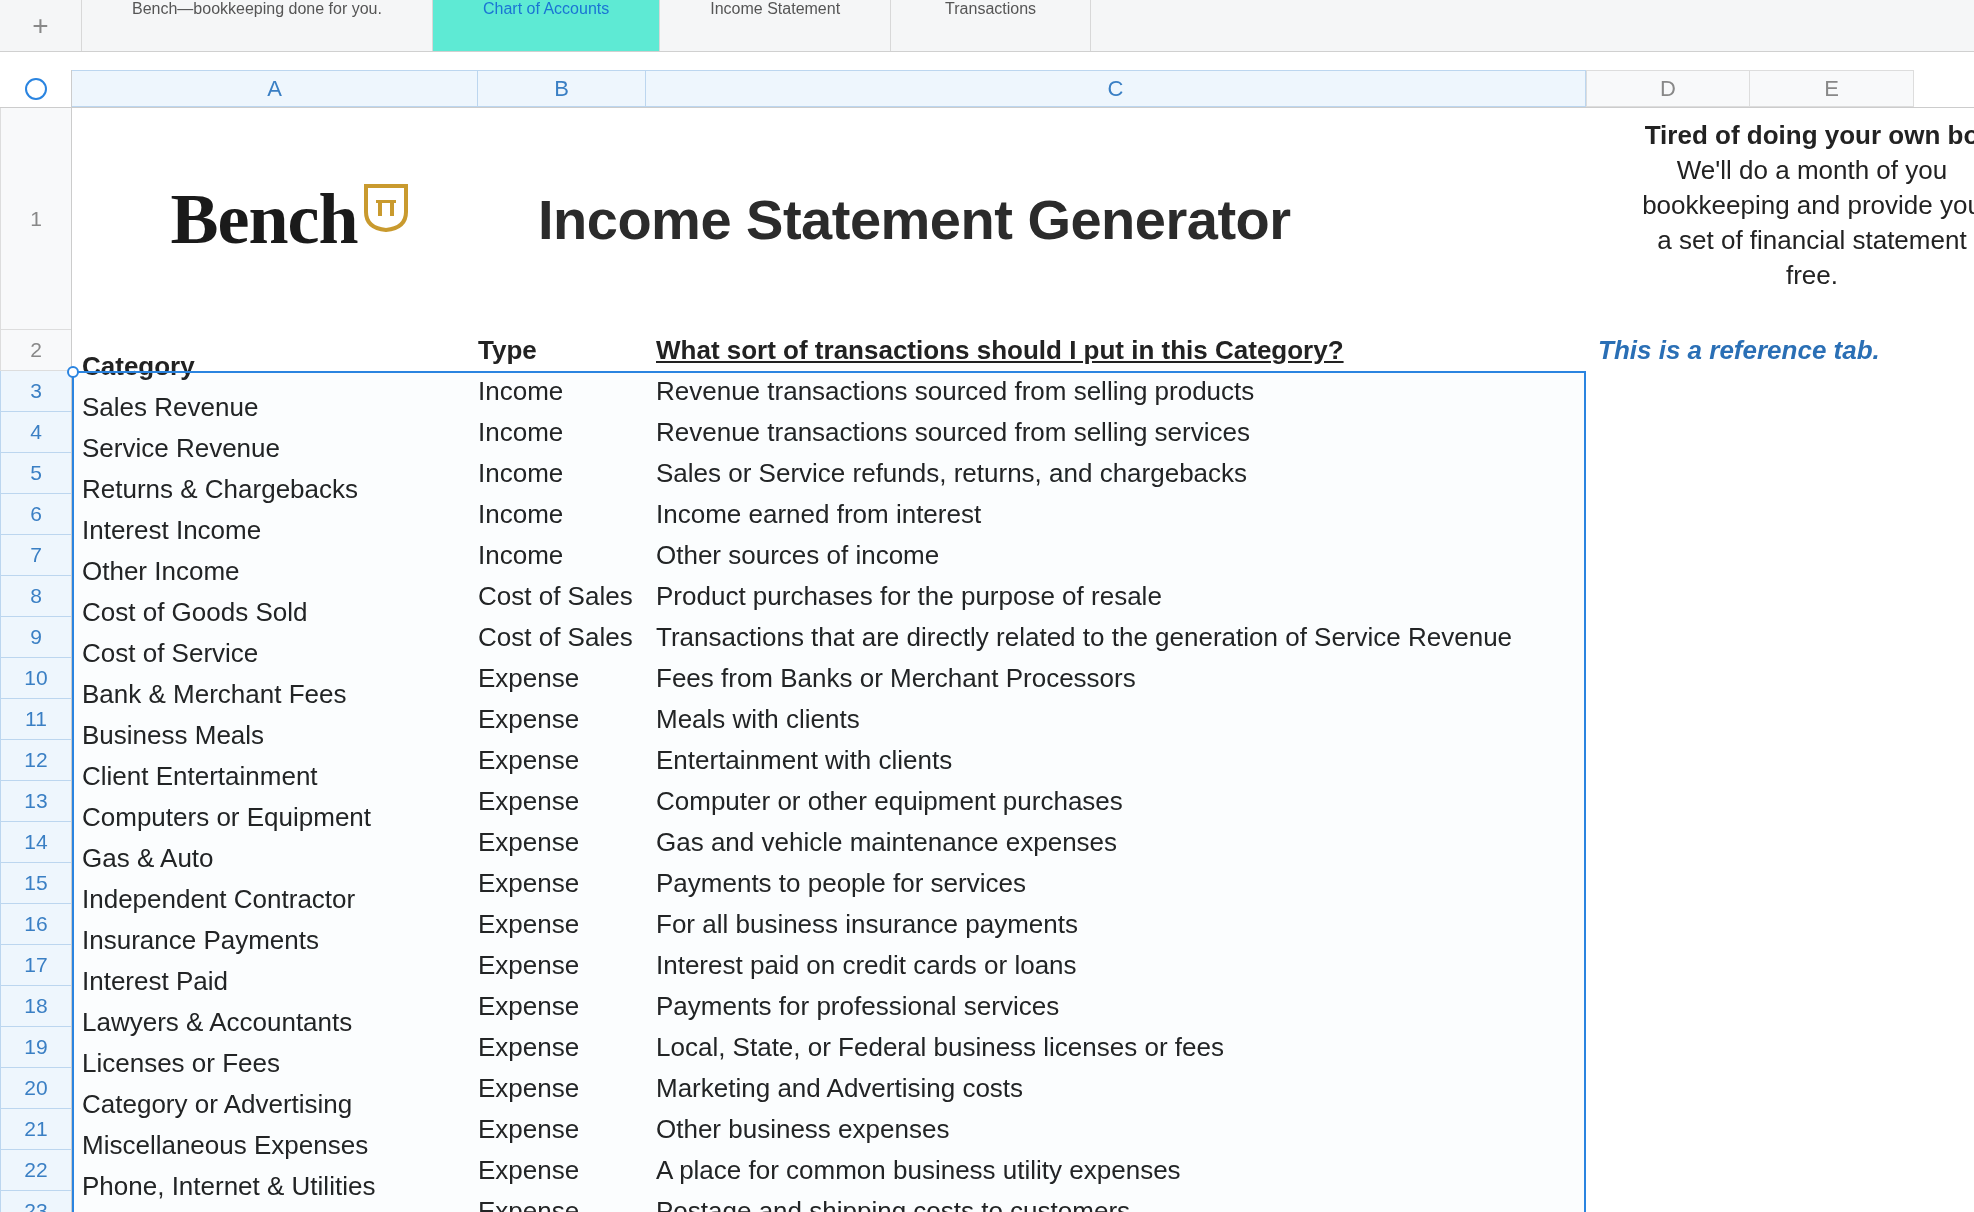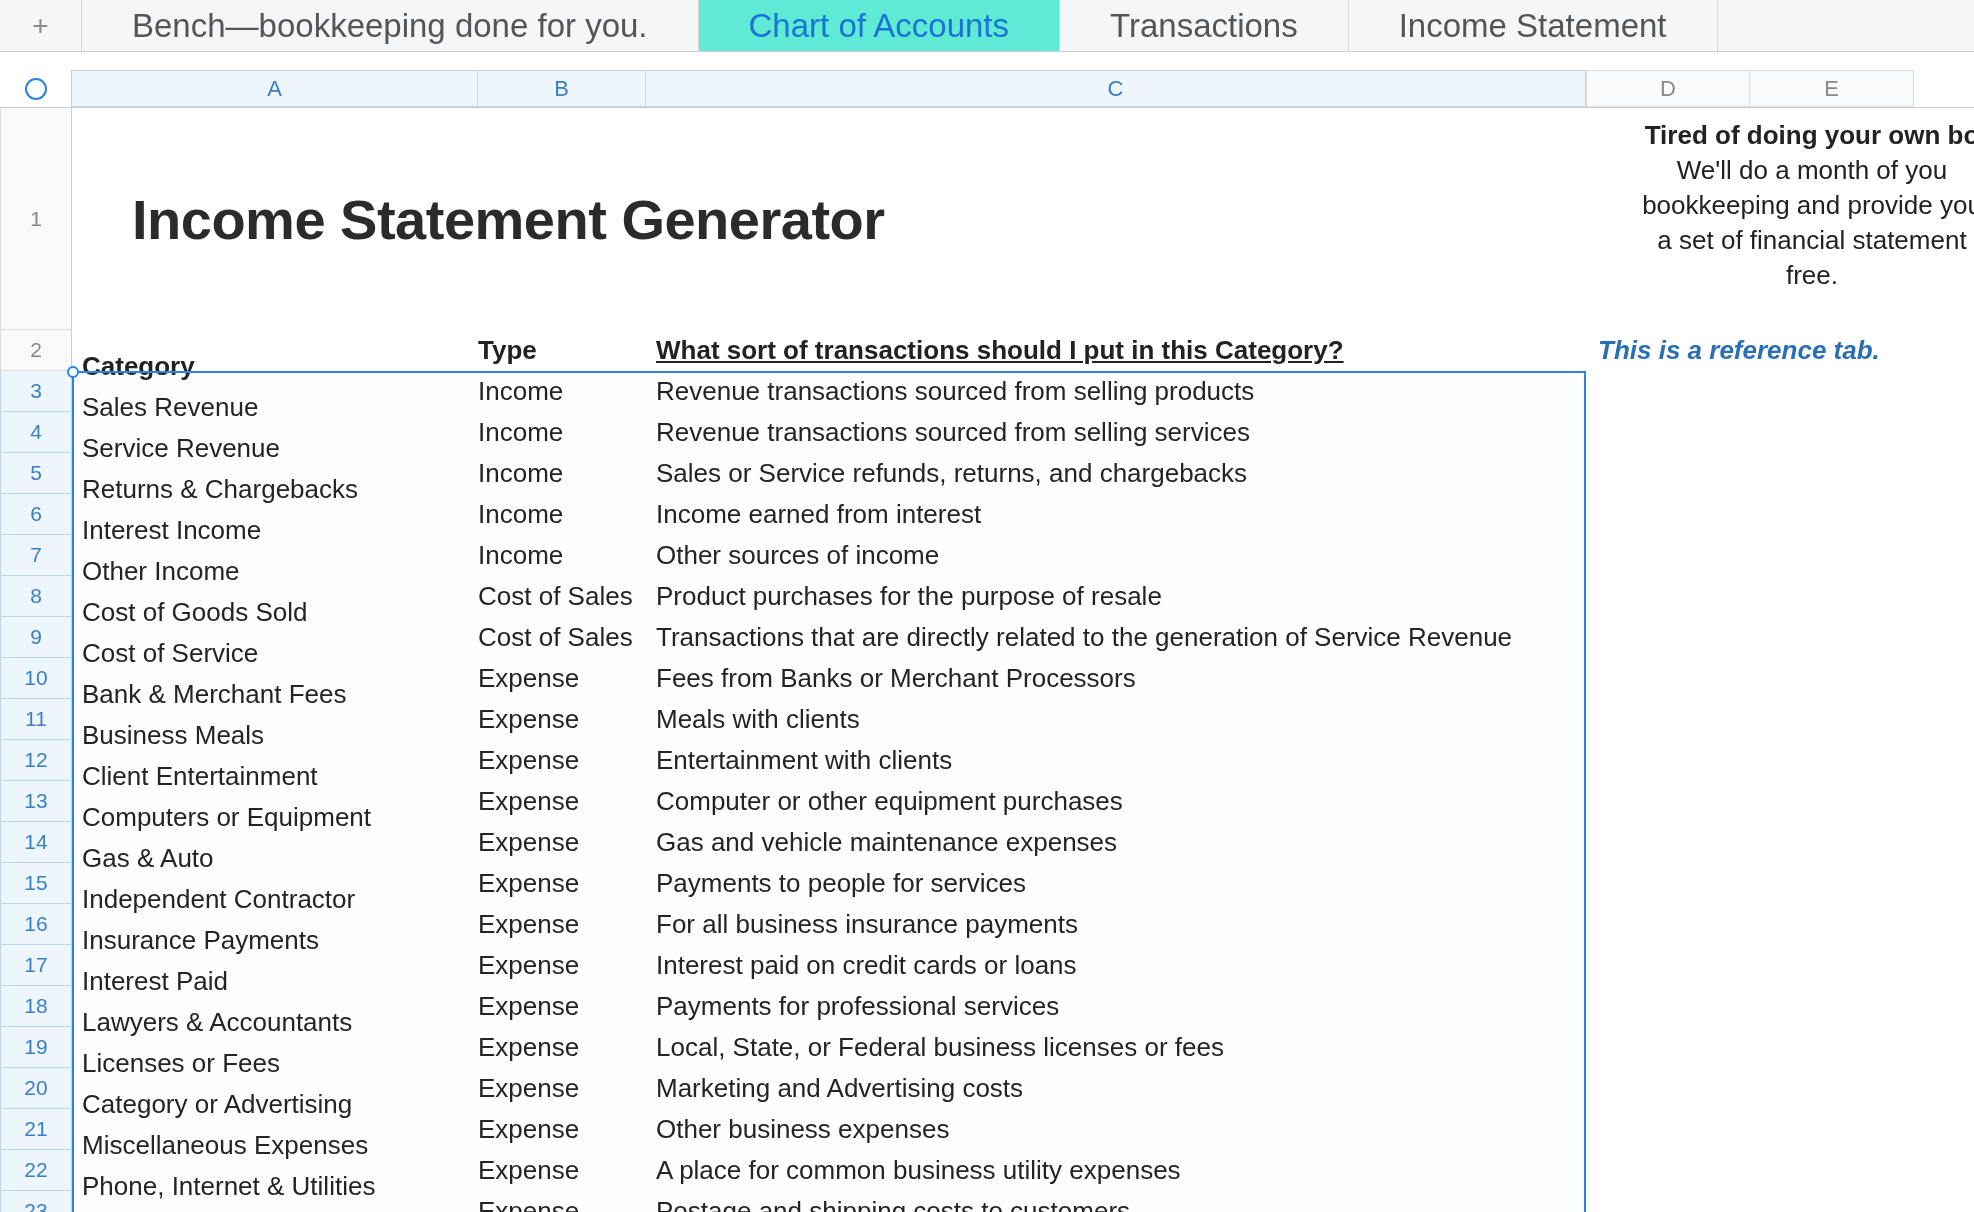--- a/index.html
+++ b/index.html
@@ -27,24 +27,24 @@
     align-items: center;
     justify-content: center;
     border-right: 1px solid #d8d8d8;
     cursor: pointer;
   }
   .tab-add span { font-size: 28px; color: #888; font-weight: 300; line-height: 1; }
   .tab {
     min-width: 200px;
     padding: 0 50px;
     display: flex;
-    align-items: center;
+    align-items: flex-start;
     justify-content: center;
     border-right: 1px solid #d8d8d8;
-    font-size: 33px;
+    font-size: 16px;
     color: #555;
     cursor: pointer;
     white-space: nowrap;
   }
   .tab.active {
     background: #5eead4;
     color: #1a74d4;
   }
 
   
@@ -222,24 +222,24 @@
   <div class="tab-add">
     <span>+</span>
   </div>
   <div class="tab">
     <span>Bench—bookkeeping done for you.</span>
   </div>
   <div class="tab active">
     <span>Chart of Accounts</span>
   </div>
   <div class="tab">
+    <span>Income Statement</span>
+  </div>
+  <div class="tab">
     <span>Transactions</span>
-  </div>
-  <div class="tab">
-    <span>Income Statement</span>
   </div>
 </div>
 
 <div class="gap"></div>
 
 <div class="col-header-strip">
   <div class="corner-cell">
     <div class="corner-circle"></div>
   </div>
   <div class="col-head col-A">A</div>
@@ -272,20 +272,29 @@
       <div class="row-num">19</div>
       <div class="row-num">20</div>
       <div class="row-num">21</div>
       <div class="row-num">22</div>
       <div class="row-num">23</div>
     </div>
 
   <div class="cells" id="cells">
 
     <div class="row1">
+      <div class="logo-block">
+        <div class="logo-text">
+          <span>Bench</span>
+          <svg class="logo-shield" viewBox="0 0 48 48">
+            <path d="M4 2 H44 V28 Q44 44 24 46 Q4 44 4 28 Z" fill="none" stroke="#c99a2e" stroke-width="4"></path>
+            <path d="M16 18 h4 v14 h-4 z M28 18 h4 v14 h-4 z M14 16 h20 v3 h-20 z" fill="#c99a2e"></path>
+          </svg>
+        </div>
+      </div>
       <div class="title-block">
         <div class="title-text">Income Statement Generator</div>
       </div>
       <div class="promo-block">
         <div class="bold">Tired of doing your own bo</div>
         <div>We'll do a month of you</div>
         <div>bookkeeping and provide you</div>
         <div>a set of financial statement</div>
         <div>free.</div>
       </div>

